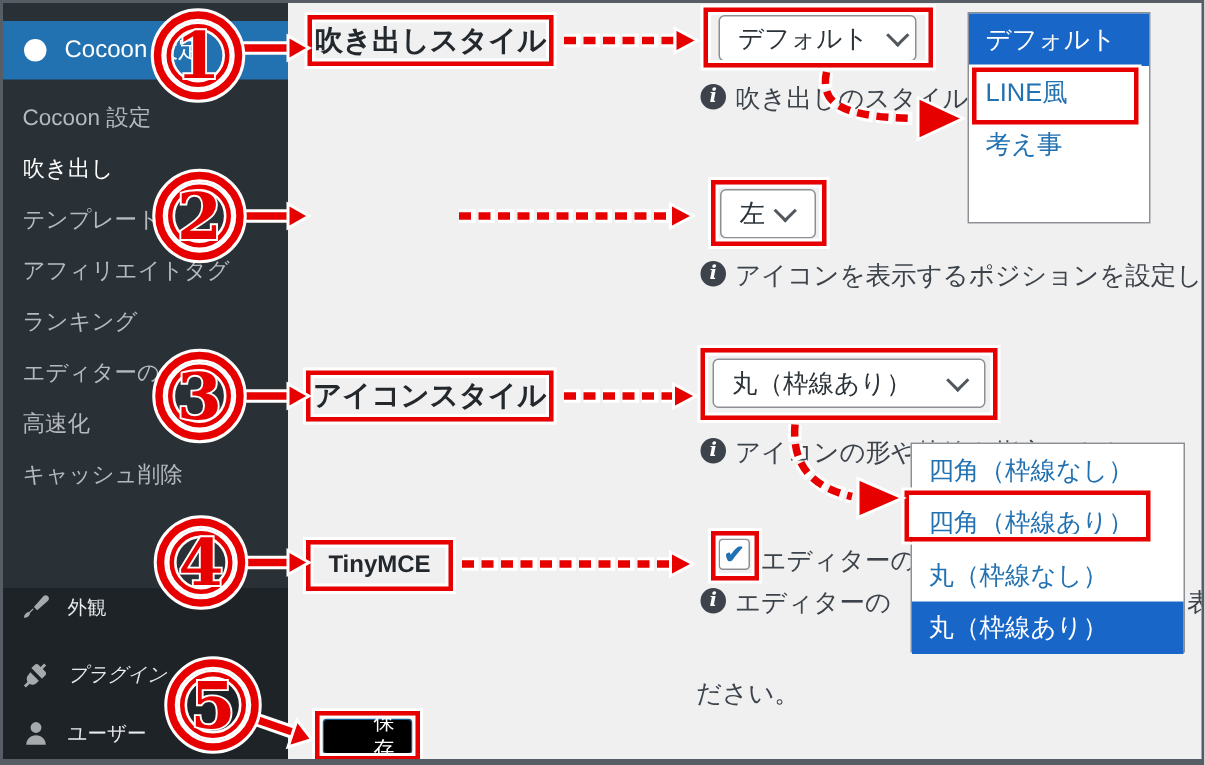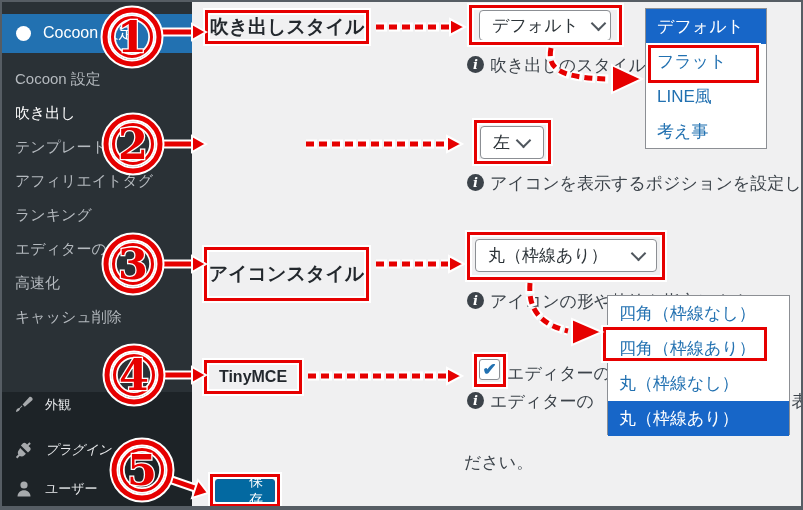--- a/index.html
+++ b/index.html
@@ -41,21 +41,21 @@
   .plain-txt{position:absolute;color:#3c434a;font-size:17px;white-space:nowrap;z-index:5;}
   
   .panel{position:absolute;background:#fff;border:1px solid #8c8f94;box-sizing:border-box;z-index:20;}
   .panel .opt{height:35px;line-height:35px;padding-left:11px;font-size:17px;color:#2271b1;white-space:nowrap;}
   .panel .opt.selected{background:#1766c8;color:#fff;}
   
   .checkbox{position:absolute;width:21px;height:21px;background:#fff;border:1px solid #8c8f94;
     border-radius:3px;display:flex;align-items:center;justify-content:center;
     color:#2271b1;font-size:17px;font-weight:bold;z-index:6;box-sizing:border-box;}
   
-  .save-btn{position:absolute;left:213px;top:477px;width:60px;height:24px;background:#0369a1;
+  .save-btn{position:absolute;left:213px;top:477px;width:60px;height:24px;background:#000000;
     border:1px solid #135e96;border-radius:3px;color:#fff;font-size:14px;z-index:6;
     display:flex;align-items:center;justify-content:center;font-family:"Liberation Sans",sans-serif;padding-left:28px;}
   
   .overlay{position:absolute;left:0;top:0;width:803px;height:510px;z-index:50;pointer-events:none;}
   .overlay .cas{stroke:#fff;fill:none;}
   .overlay .red{stroke:#e60000;fill:none;}
   .overlay .head{fill:#e60000;stroke:#fff;stroke-width:2;}
   .overlay text{font-family:"DejaVu Serif","Liberation Serif",serif;font-weight:bold;font-size:43px;
     fill:#e60000;stroke:#fff;stroke-width:2.5px;paint-order:stroke;text-anchor:middle;}
 </style>
@@ -113,37 +113,36 @@
     <span class="val">デフォルト</span>
     <span class="chev"></span>
   </div>
   <div class="info" style="left:465px;top:52px;">
     <span class="info-ic">i</span>
     <span>吹き出しのスタイル</span>
   </div>
 
   <div class="panel" style="left:643px;top:6px;width:122px;height:141px;">
     <div class="opt selected">デフォルト</div>
-    <div class="opt">フラット</div>
     <div class="opt">LINE風</div>
     <div class="opt">考え事</div>
   </div>
   <div class="redbox" style="left:646px;top:43px;width:111px;height:38px;"></div>
 
   <div class="redbox" style="left:472px;top:118px;width:77px;height:44px;"></div>
   <div class="sel" style="left:478px;top:124px;width:64px;height:33px;">
     <span class="val">左</span>
     <span class="chev" style="margin-left:8px;"></span>
   </div>
   <div class="info" style="left:465px;top:170px;">
     <span class="info-ic">i</span>
     <span>アイコンを表示するポジションを設定し</span>
   </div>
 
-  <div class="redbox flabel" style="left:202px;top:245px;width:165px;height:54px;">アイコンスタイル</div>
+  <div class="redbox flabel" style="left:202px;top:245px;width:165px;height:34px;">アイコンスタイル</div>
   <div class="redbox" style="left:465px;top:230px;width:198px;height:48px;"></div>
   <div class="sel sel3" style="left:473px;top:237px;width:182px;height:33px;">
     <span class="val">丸（枠線あり）</span>
     <span class="chev"></span>
   </div>
   <div class="info" style="left:465px;top:288px;">
     <span class="info-ic">i</span>
     <span>アイコンの形や枠線を指定します</span>
   </div>
 

